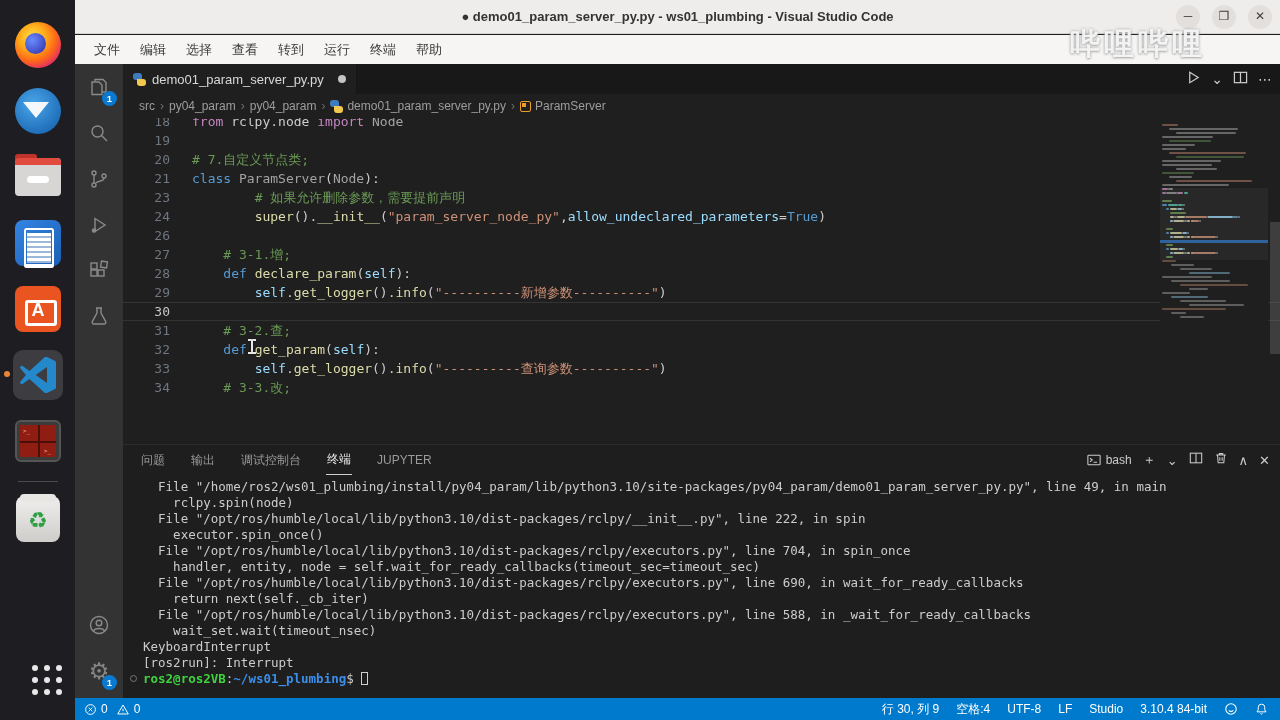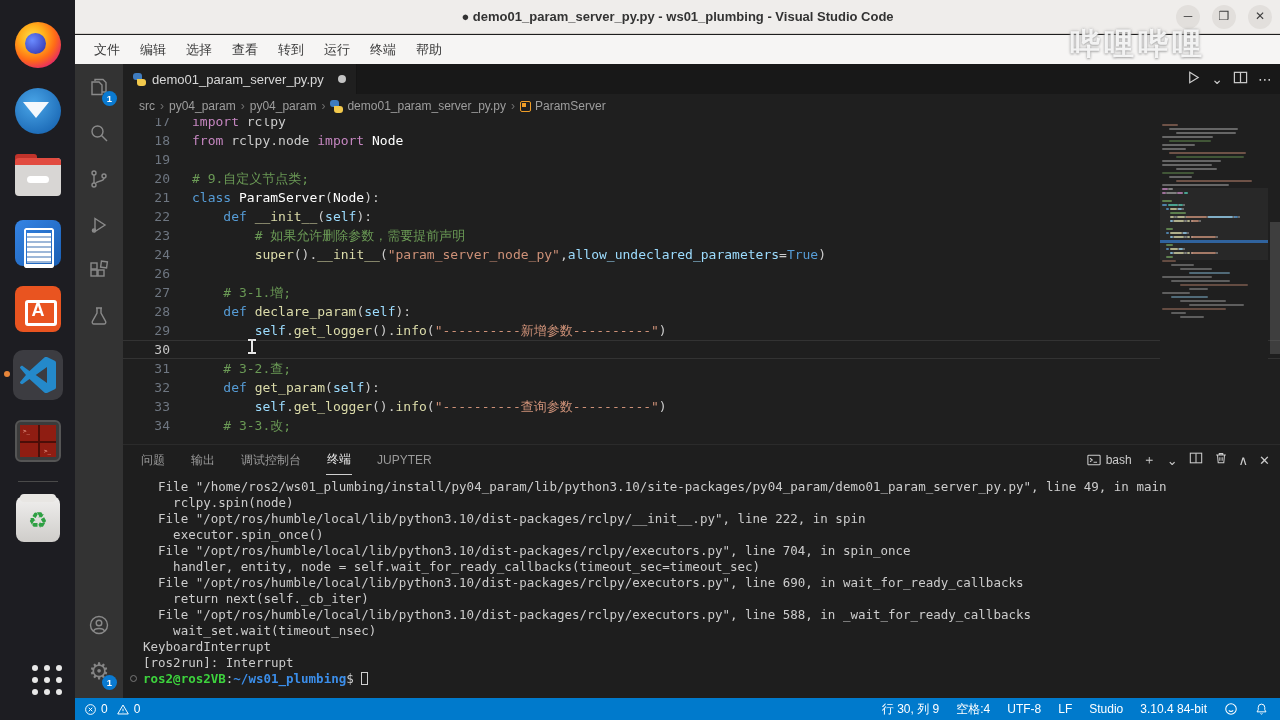--- a/index.html
+++ b/index.html
@@ -82,21 +82,21 @@
   .clsicon::after { content:""; position:absolute; left:1px; top:1px; width:4px; height:4px; background:#ee9d28; }
 
   
   .editor { position:absolute; top:54px; left:0; right:0; height:326px; overflow:hidden; background:#1f1f1f; }
   .code-scroll { margin-top:-6px; }
   .code-row { position:relative; height:19px; line-height:19px; white-space:pre; font-family:"DejaVu Sans Mono",monospace; font-size:13px; display:flex; }
   .gutter { width:47px; text-align:right; color:#6e7681; flex:none; }
   .code-text { margin-left:22px; color:#cccccc; }
   .code-row.cur { box-shadow: inset 0 1px 0 rgba(255,255,255,.09), inset 0 -1px 0 rgba(255,255,255,.09); }
   .code-row.cur .gutter { color:#c6c6c6; }
-  .tk-kw { color:#c586c0; } .tk-st { color:#569cd6; } .tk-cls { color:#ffffff; }
+  .tk-kw { color:#c586c0; } .tk-st { color:#569cd6; } .tk-cls { color:#a3a3a3; }
   .tk-fn { color:#dcdcaa; } .tk-v { color:#9cdcfe; } .tk-str { color:#ce9178; }
   .tk-cm { color:#6a9955; } .tk-pl { color:#cccccc; }
 
   .minimap { position:absolute; right:12px; top:0; width:108px; height:100%; background:#1f1f1f; }
   .mm-row { position:absolute; height:2px; border-radius:1px; }
   .mm-view { position:absolute; left:0; right:0; background:rgba(255,255,255,.045); }
   .mm-cur { position:absolute; left:0; right:0; height:3px; background:rgba(55,148,255,.55); }
   .scrollbar-v { position:absolute; right:0; top:104px; width:10px; height:132px; background:rgba(121,121,121,.35); }
 
   .ibeam { position:absolute; width:12px; height:15px; pointer-events:none; z-index:4; }
@@ -325,26 +325,24 @@
             </span>
             <span class="bc-sep">›</span>
             <span class="bc-item">
               <span class="clsicon"></span>
               <span>ParamServer</span>
             </span>
           </div>
 
         <div class="editor" id="editor">
           <div class="code-scroll" id="code-scroll">
-              <div class="code-row"><span class="gutter">17</span><span class="code-text"><span class="tk-kw">import</span><span class="tk-pl"> rclpy</span></span></div>
               <div class="code-row"><span class="gutter">18</span><span class="code-text"><span class="tk-kw">from</span><span class="tk-pl"> rclpy.node </span><span class="tk-kw">import</span><span class="tk-pl"> </span><span class="tk-cls">Node</span></span></div>
               <div class="code-row"><span class="gutter">19</span><span class="code-text"></span></div>
-              <div class="code-row"><span class="gutter">20</span><span class="code-text"><span class="tk-cm"># 9.自定义节点类;</span></span></div>
+              <div class="code-row"><span class="gutter">20</span><span class="code-text"><span class="tk-cm"># 7.自定义节点类;</span></span></div>
               <div class="code-row"><span class="gutter">21</span><span class="code-text"><span class="tk-st">class</span><span class="tk-pl"> </span><span class="tk-cls">ParamServer</span><span class="tk-pl">(</span><span class="tk-cls">Node</span><span class="tk-pl">):</span></span></div>
-              <div class="code-row"><span class="gutter">22</span><span class="code-text"><span class="tk-pl">    </span><span class="tk-st">def</span><span class="tk-pl"> </span><span class="tk-fn">__init__</span><span class="tk-pl">(</span><span class="tk-v">self</span><span class="tk-pl">):</span></span></div>
               <div class="code-row"><span class="gutter">23</span><span class="code-text"><span class="tk-pl">        </span><span class="tk-cm"># 如果允许删除参数，需要提前声明</span></span></div>
               <div class="code-row"><span class="gutter">24</span><span class="code-text"><span class="tk-pl">        </span><span class="tk-fn">super</span><span class="tk-pl">().</span><span class="tk-fn">__init__</span><span class="tk-pl">(</span><span class="tk-str">"param_server_node_py"</span><span class="tk-pl">,</span><span class="tk-v">allow_undeclared_parameters</span><span class="tk-pl">=</span><span class="tk-st">True</span><span class="tk-pl">)</span></span></div>
               <div class="code-row"><span class="gutter">26</span><span class="code-text"></span></div>
               <div class="code-row"><span class="gutter">27</span><span class="code-text"><span class="tk-pl">    </span><span class="tk-cm"># 3-1.增;</span></span></div>
               <div class="code-row"><span class="gutter">28</span><span class="code-text"><span class="tk-pl">    </span><span class="tk-st">def</span><span class="tk-pl"> </span><span class="tk-fn">declare_param</span><span class="tk-pl">(</span><span class="tk-v">self</span><span class="tk-pl">):</span></span></div>
               <div class="code-row"><span class="gutter">29</span><span class="code-text"><span class="tk-pl">        </span><span class="tk-v">self</span><span class="tk-pl">.</span><span class="tk-fn">get_logger</span><span class="tk-pl">().</span><span class="tk-fn">info</span><span class="tk-pl">(</span><span class="tk-str">"----------新增参数----------"</span><span class="tk-pl">)</span></span></div>
               <div class="code-row cur"><span class="gutter">30</span><span class="code-text"></span></div>
               <div class="code-row"><span class="gutter">31</span><span class="code-text"><span class="tk-pl">    </span><span class="tk-cm"># 3-2.查;</span></span></div>
               <div class="code-row"><span class="gutter">32</span><span class="code-text"><span class="tk-pl">    </span><span class="tk-st">def</span><span class="tk-pl"> </span><span class="tk-fn">get_param</span><span class="tk-pl">(</span><span class="tk-v">self</span><span class="tk-pl">):</span></span></div>
               <div class="code-row"><span class="gutter">33</span><span class="code-text"><span class="tk-pl">        </span><span class="tk-v">self</span><span class="tk-pl">.</span><span class="tk-fn">get_logger</span><span class="tk-pl">().</span><span class="tk-fn">info</span><span class="tk-pl">(</span><span class="tk-str">"----------查询参数----------"</span><span class="tk-pl">)</span></span></div>

